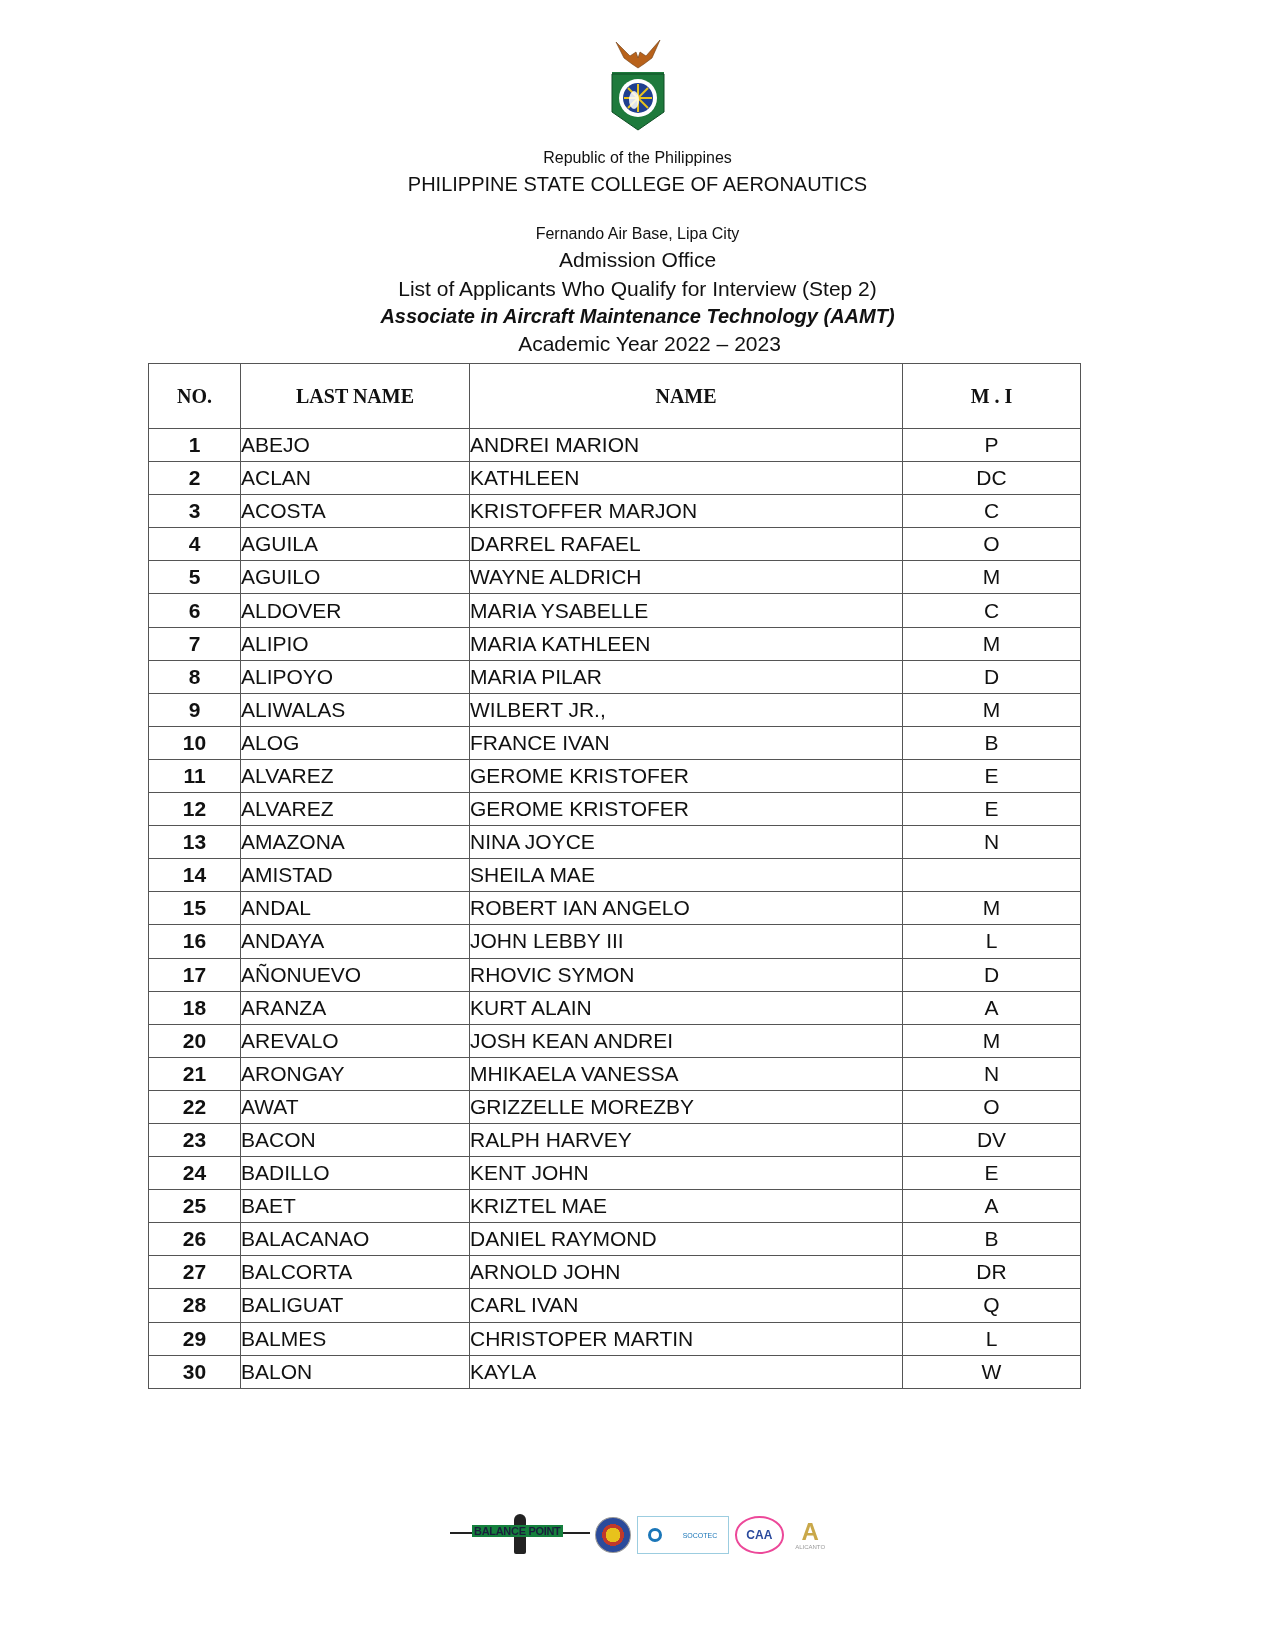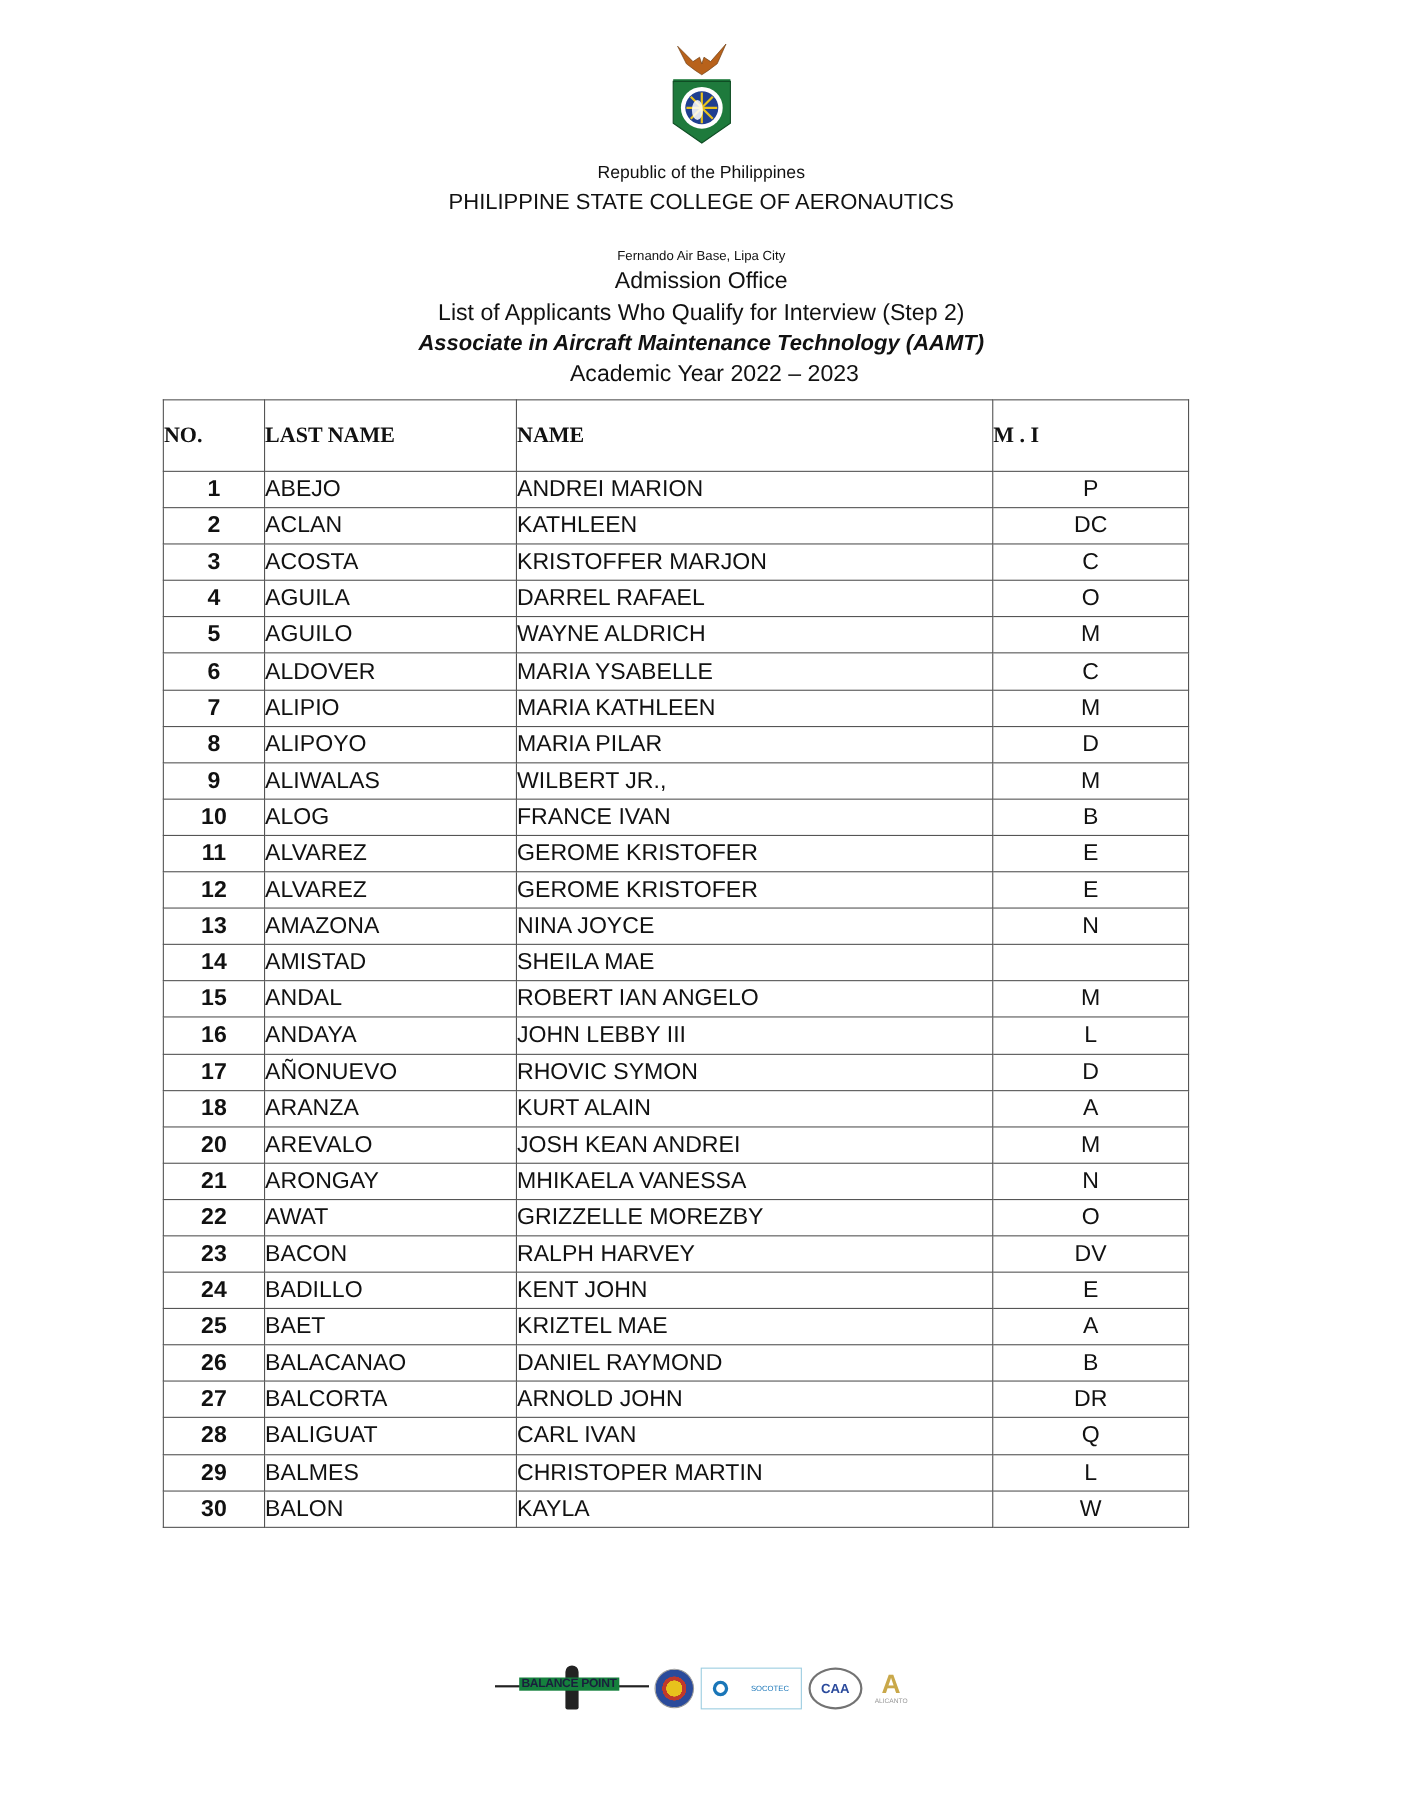--- a/index.html
+++ b/index.html
@@ -2,48 +2,48 @@
 <html><head>
 <meta charset="utf-8">
 <style>
   html, body { margin: 0; padding: 0; background: #ffffff; }
   body { width: 1275px; height: 1650px; position: relative; overflow: hidden; font-family: "Liberation Sans", sans-serif; color: #000; }
   .crest { position: absolute; left: 608px; top: 34px; width: 60px; height: 100px; }
   .header { position: absolute; left: 0; top: 150px; width: 1275px; text-align: center; color: #111; }
   .header div { line-height: 1; white-space: nowrap; }
   .h-rep { font-size: 16px; margin-bottom: 8px; }
   .h-college { font-size: 20px; margin-bottom: 8px; }
-  .h-addr { font-size: 12px; margin-bottom: 7px; margin-top: 32px; }
+  .h-addr { font-size: 16px; margin-bottom: 7px; margin-top: 32px; }
   .h-office { font-size: 21px; margin-bottom: 8px; }
   .h-list { font-size: 21px; margin-bottom: 7px; }
   .h-prog { font-size: 20px; font-weight: bold; font-style: italic; margin-bottom: 7px; }
   .h-year { font-size: 21px; padding-left: 24px; }
 
   table.list { position: absolute; left: 148px; top: 363px; width: 932px; border-collapse: collapse; table-layout: fixed; }
   table.list th, table.list td { border: 1.5px solid #555; padding: 0; }
-  table.list th { height: 64px; font-family: "Liberation Serif", serif; font-weight: bold; font-size: 20px; text-align: left; color: #111; }
+  table.list th { height: 64px; font-family: "Liberation Serif", serif; font-weight: bold; font-size: 20px; text-align: center; color: #111; }
   table.list td { height: 32.1px; font-size: 21px; color: #111; }
   col.c-no { width: 92px; }
   col.c-last { width: 229px; }
   col.c-name { width: 433px; }
   col.c-mi { width: 178px; }
   td.no { text-align: center; font-weight: bold; }
   td.last, td.name { padding-left: 11px; }
   td.mi { text-align: center; }
 
   .footer { position: absolute; left: 450px; top: 1505px; height: 60px; width: 380px; display: flex; align-items: center; gap: 6px; }
   .fl { display: flex; align-items: center; justify-content: center; }
   .bp { width: 140px; height: 50px; position: relative; }
   .bp .wing { position: absolute; left: 0; top: 22px; width: 140px; height: 2px; background: #222; }
   .bp .body { position: absolute; left: 64px; top: 4px; width: 12px; height: 40px; background: #222; border-radius: 6px 6px 2px 2px; }
   .bp .txt { position: absolute; left: 22px; top: 15px; font-size: 11px; font-weight: bold; color: #1a1f3c; background: #15803d; padding: 0 2px; letter-spacing: -0.3px; }
   .seal { width: 34px; height: 34px; border-radius: 50%; background: radial-gradient(circle, #e8c21c 0 30%, #c0392b 31% 45%, #2b4b9b 46% 100%); border: 1px solid #999; }
   .iso { width: 90px; height: 36px; border: 1px solid #9ccde0; display: flex; align-items: center; justify-content: space-around; font-size: 7px; color: #1a76b8; }
   .iso .ring { width: 14px; height: 14px; border-radius: 50%; border: 3px solid #1a76b8; box-sizing: border-box; }
-  .caa { width: 46px; height: 34px; border-radius: 50%; border: 2px solid #737373; font-size: 12px; font-weight: bold; color: #2a4a9c; }
+  .caa { width: 46px; height: 34px; border-radius: 50%; border: 2px solid #ec4899; font-size: 12px; font-weight: bold; color: #2a4a9c; }
   .ali { width: 40px; height: 44px; flex-direction: column; font-size: 6px; color: #999; }
   .ali .mark { font-size: 24px; color: #c9a84a; line-height: 1; font-weight: bold; }
 </style>
 </head>
 <body>
 
 <svg class="crest" viewBox="0 0 60 100">
   <path d="M8 8 L22 22 L28 18 L30 24 L32 18 L38 22 L52 6 L44 24 L36 30 L30 34 L24 30 L16 24 Z" fill="#b8621b" stroke="#6b3a10" stroke-width="0.6"></path>
   <rect x="4" y="38" width="52" height="4" fill="#1e7a3c"></rect>
   <path d="M4 40 L56 40 L56 78 L30 96 L4 78 Z" fill="#1e7a3c" stroke="#0f4d24" stroke-width="1"></path>

